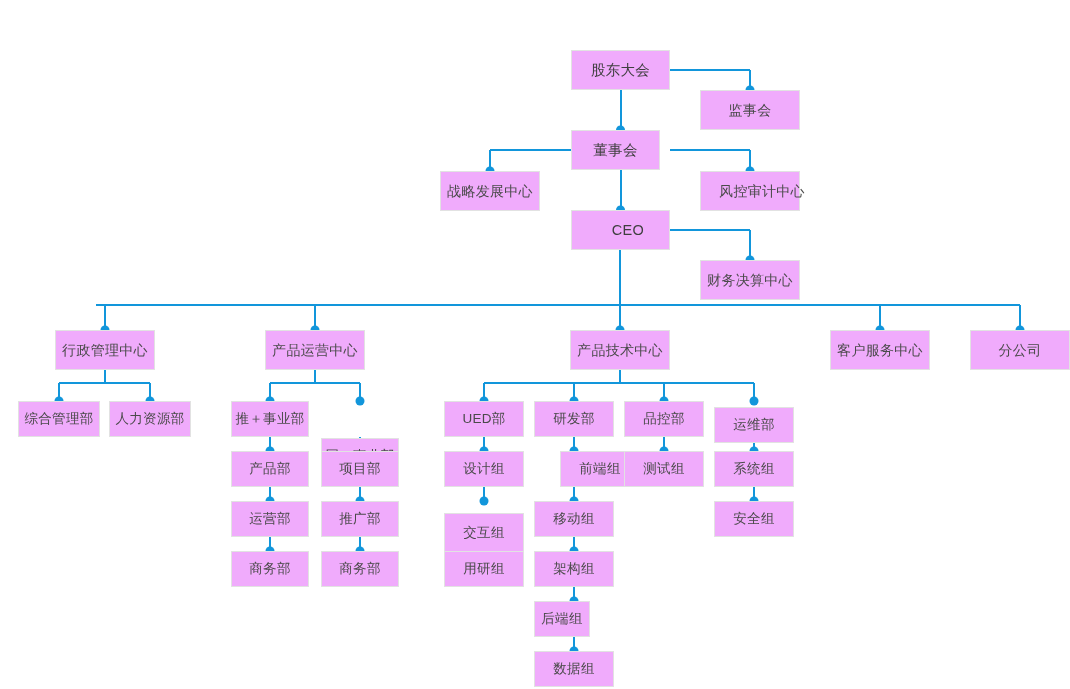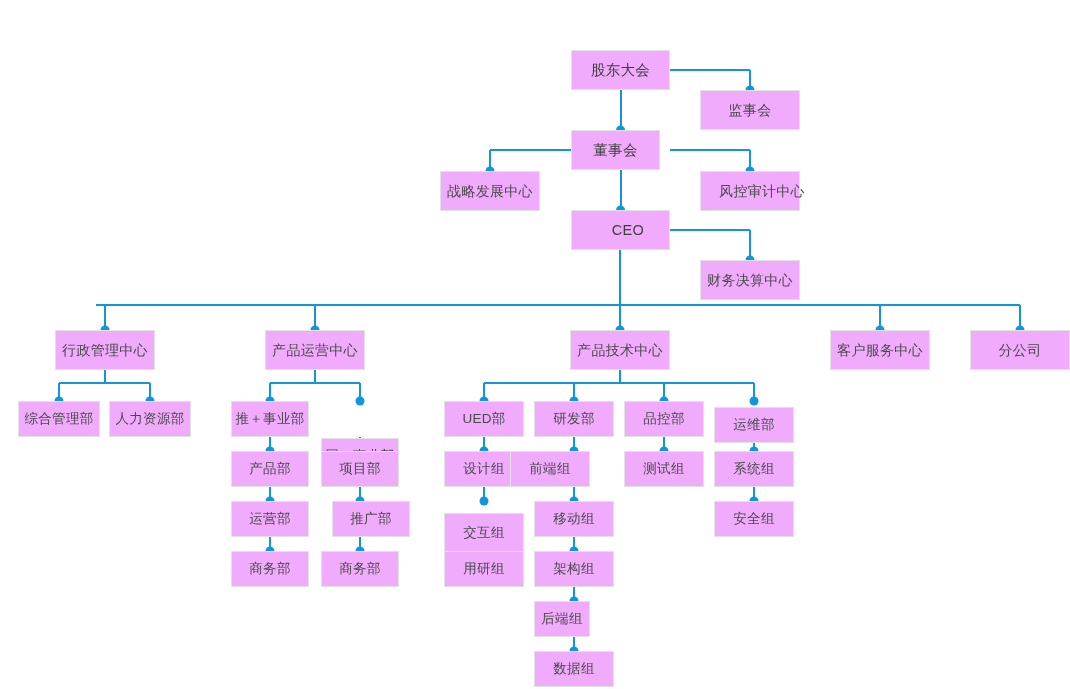--- a/index.html
+++ b/index.html
@@ -197,42 +197,42 @@
     </div>
     <div class="node leaf" style="left: 231px; top: 551px; width: 78px; height: 36px;">
       <span class="node-label">商务部</span>
     </div>
     <div class="node leaf" style="left: 321px; top: 401px; width: 78px; height: 36px; margin-top: 37px;">
       <span class="node-label">网＋事业部</span>
     </div>
     <div class="node leaf" style="left: 321px; top: 451px; width: 78px; height: 36px;">
       <span class="node-label">项目部</span>
     </div>
-    <div class="node leaf" style="left: 321px; top: 501px; width: 78px; height: 36px; margin-left: 11px;">
+    <div class="node leaf" style="left: 321px; top: 501px; width: 78px; height: 36px;">
       <span class="node-label">推广部</span>
     </div>
     <div class="node leaf" style="left: 321px; top: 551px; width: 78px; height: 36px;">
       <span class="node-label">商务部</span>
     </div>
     <div class="node leaf" style="left: 444px; top: 401px; width: 80px; height: 36px;">
       <span class="node-label">UED部</span>
     </div>
     <div class="node leaf" style="left: 444px; top: 451px; width: 80px; height: 36px; align-items: center;">
       <span class="node-label">设计组</span>
     </div>
     <div class="node leaf" style="left: 444px; top: 501px; width: 80px; height: 40px; margin-top: 12px;">
       <span class="node-label">交互组</span>
     </div>
     <div class="node leaf" style="left: 444px; top: 551px; width: 80px; height: 36px;">
       <span class="node-label">用研组</span>
     </div>
     <div class="node leaf" style="left: 534px; top: 401px; width: 80px; height: 36px;">
       <span class="node-label">研发部</span>
     </div>
-    <div class="node leaf" style="left: 510px; top: 451px; width: 80px; height: 36px;">
+    <div class="node leaf" style="left: 560px; top: 451px; width: 80px; height: 36px;">
       <span class="node-label">前端组</span>
     </div>
     <div class="node leaf" style="left: 534px; top: 501px; width: 80px; height: 36px;">
       <span class="node-label">移动组</span>
     </div>
     <div class="node leaf" style="left: 534px; top: 551px; width: 80px; height: 36px;">
       <span class="node-label">架构组</span>
     </div>
     <div class="node leaf" style="left: 534px; top: 601px; width: 56px; height: 36px;">
       <span class="node-label">后端组</span>

